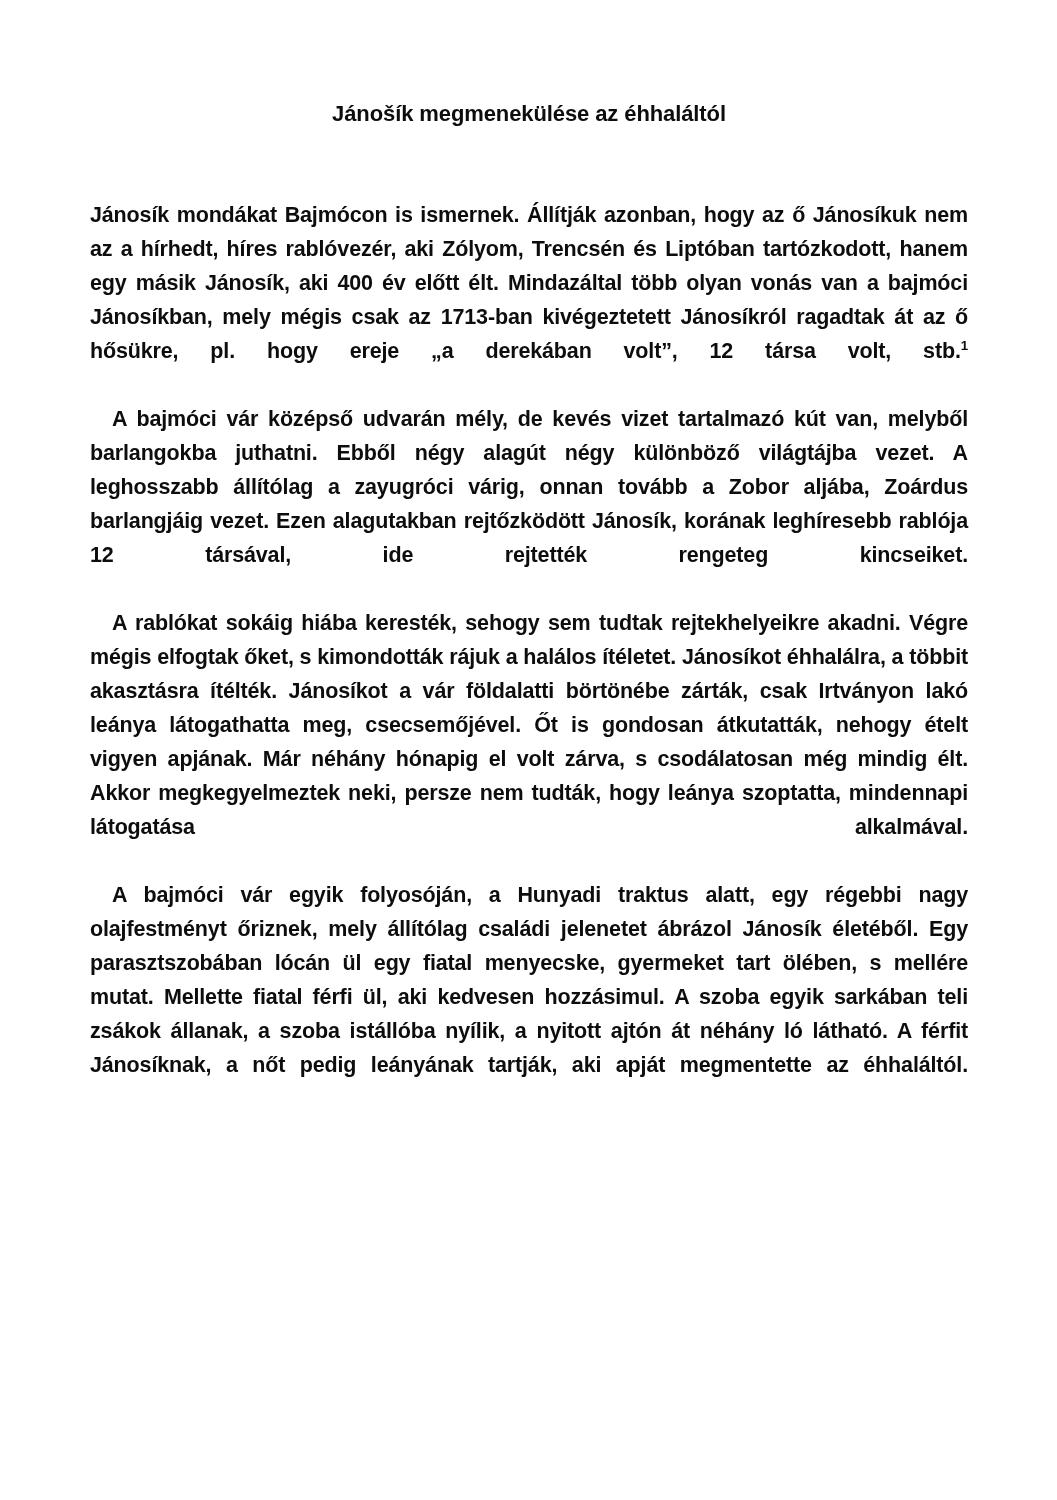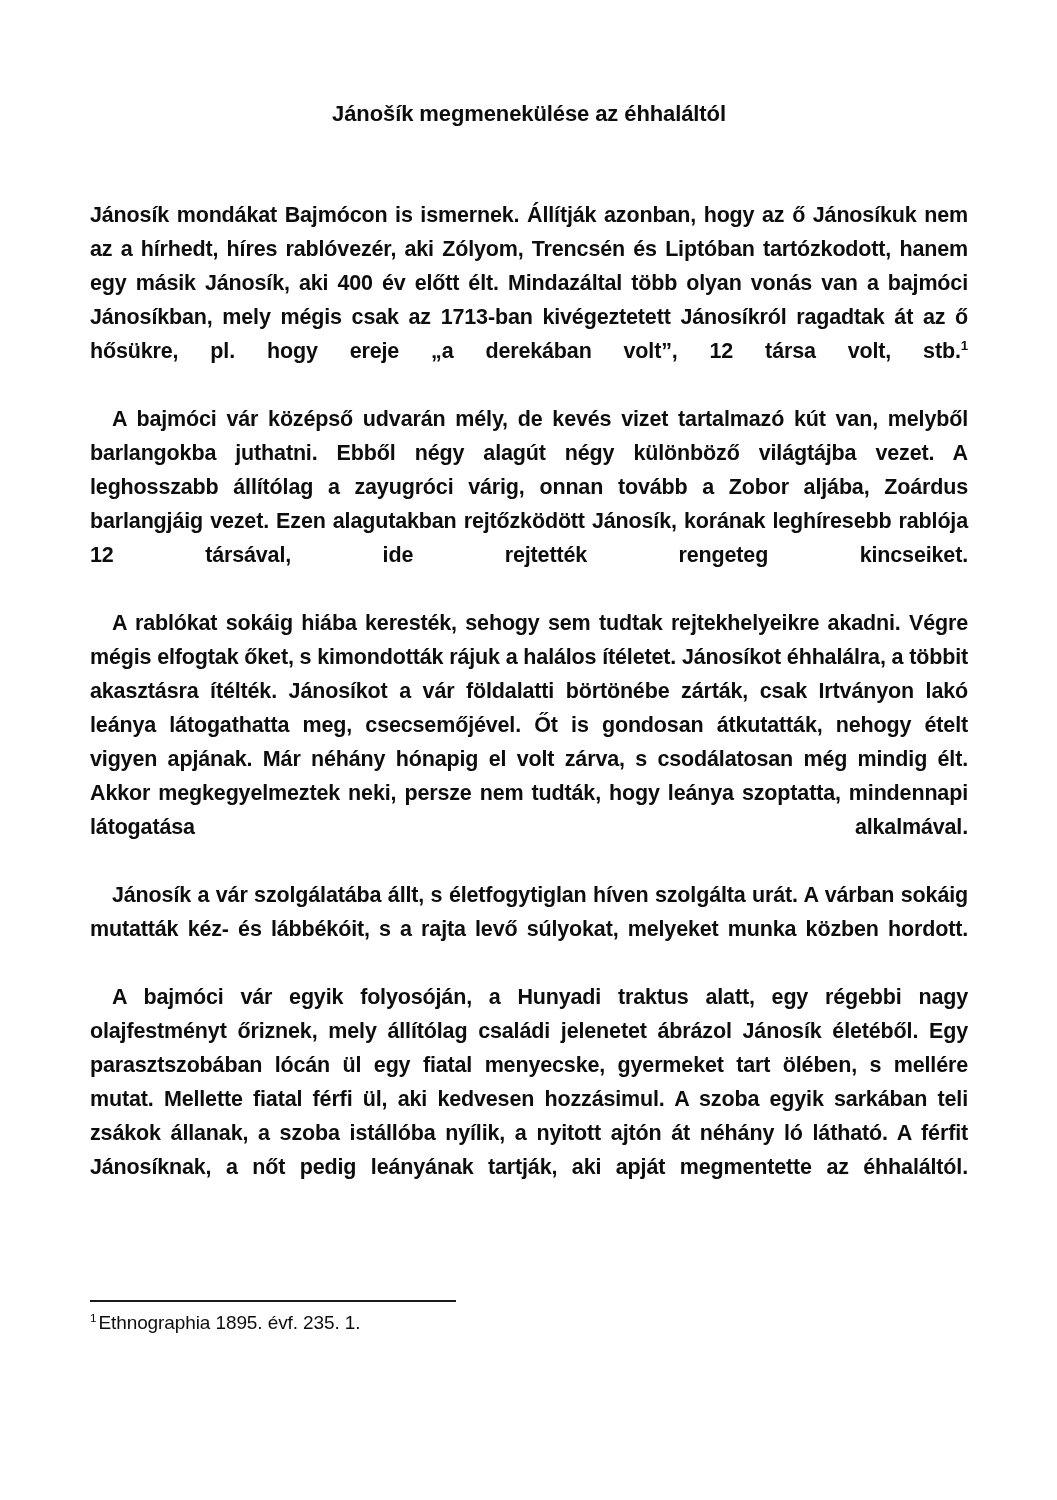--- a/index.html
+++ b/index.html
@@ -110,24 +110,19 @@
   <h1 class="doc-title">Jánošík megmenekülése az éhhaláltól</h1>
 
   <div class="body-block">
 
     <p class="para"><span>Jánosík mondákat Bajmócon is ismernek. Állítják azonban, hogy az ő Jánosíkuk nem az a hírhedt, híres rablóvezér, aki Zólyom, Trencsén és Liptóban tartózkodott, hanem egy másik Jánosík, aki 400 év előtt élt. Mindazáltal több olyan vonás van a bajmóci Jánosíkban, mely mégis csak az 1713-ban kivégeztetett Jánosíkról ragadtak át az ő hősükre, pl. hogy ereje „a derekában volt”, 12 társa volt, stb.</span><sup class="fn-ref">1</sup></p>
 
     <p class="para indent">A bajmóci vár középső udvarán mély, de kevés vizet tartalmazó kút van, melyből barlangokba juthatni. Ebből négy alagút négy különböző világtájba vezet. A leghosszabb állítólag a zayugróci várig, onnan tovább a Zobor aljába, Zoárdus barlangjáig vezet. Ezen alagutakban rejtőzködött Jánosík, korának leghíresebb rablója 12 társával, ide rejtették rengeteg kincseiket.</p>
 
     <p class="para indent">A rablókat sokáig hiába keresték, sehogy sem tudtak rejtekhelyeikre akadni. Végre mégis elfogtak őket, s kimondották rájuk a halálos ítéletet. Jánosíkot éhhalálra, a többit akasztásra ítélték. Jánosíkot a vár földalatti börtönébe zárták, csak Irtványon lakó leánya látogathatta meg, csecsemőjével. Őt is gondosan átkutatták, nehogy ételt vigyen apjának. Már néhány hónapig el volt zárva, s csodálatosan még mindig élt. Akkor megkegyelmeztek neki, persze nem tudták, hogy leánya szoptatta, mindennapi látogatása alkalmával.</p>
 
-    <p class="para indent">Jánosík a vár szolgálatába állt, s életfogytiglan híven szolgálta urát. A várban sokáig mutatták kéz- és lábbékóit, s a rajta levő súlyokat, melyeket munka közben hordott.</p>
 
     <p class="para indent">A bajmóci vár egyik folyosóján, a Hunyadi traktus alatt, egy régebbi nagy olajfestményt őriznek, mely állítólag családi jelenetet ábrázol Jánosík életéből. Egy parasztszobában lócán ül egy fiatal menyecske, gyermeket tart ölében, s mellére mutat. Mellette fiatal férfi ül, aki kedvesen hozzásimul. A szoba egyik sarkában teli zsákok állanak, a szoba istállóba nyílik, a nyitott ajtón át néhány ló látható. A férfit Jánosíknak, a nőt pedig leányának tartják, aki apját megmentette az éhhaláltól.</p>
 
   </div>
 
-  <div class="footnote-area">
-    <hr class="footnote-separator">
-    <p class="footnote-text"><sup>1</sup><span>Ethnographia 1895. évf. 235. 1.</span></p>
-  </div>
 
 </div>
 
 </body></html>

